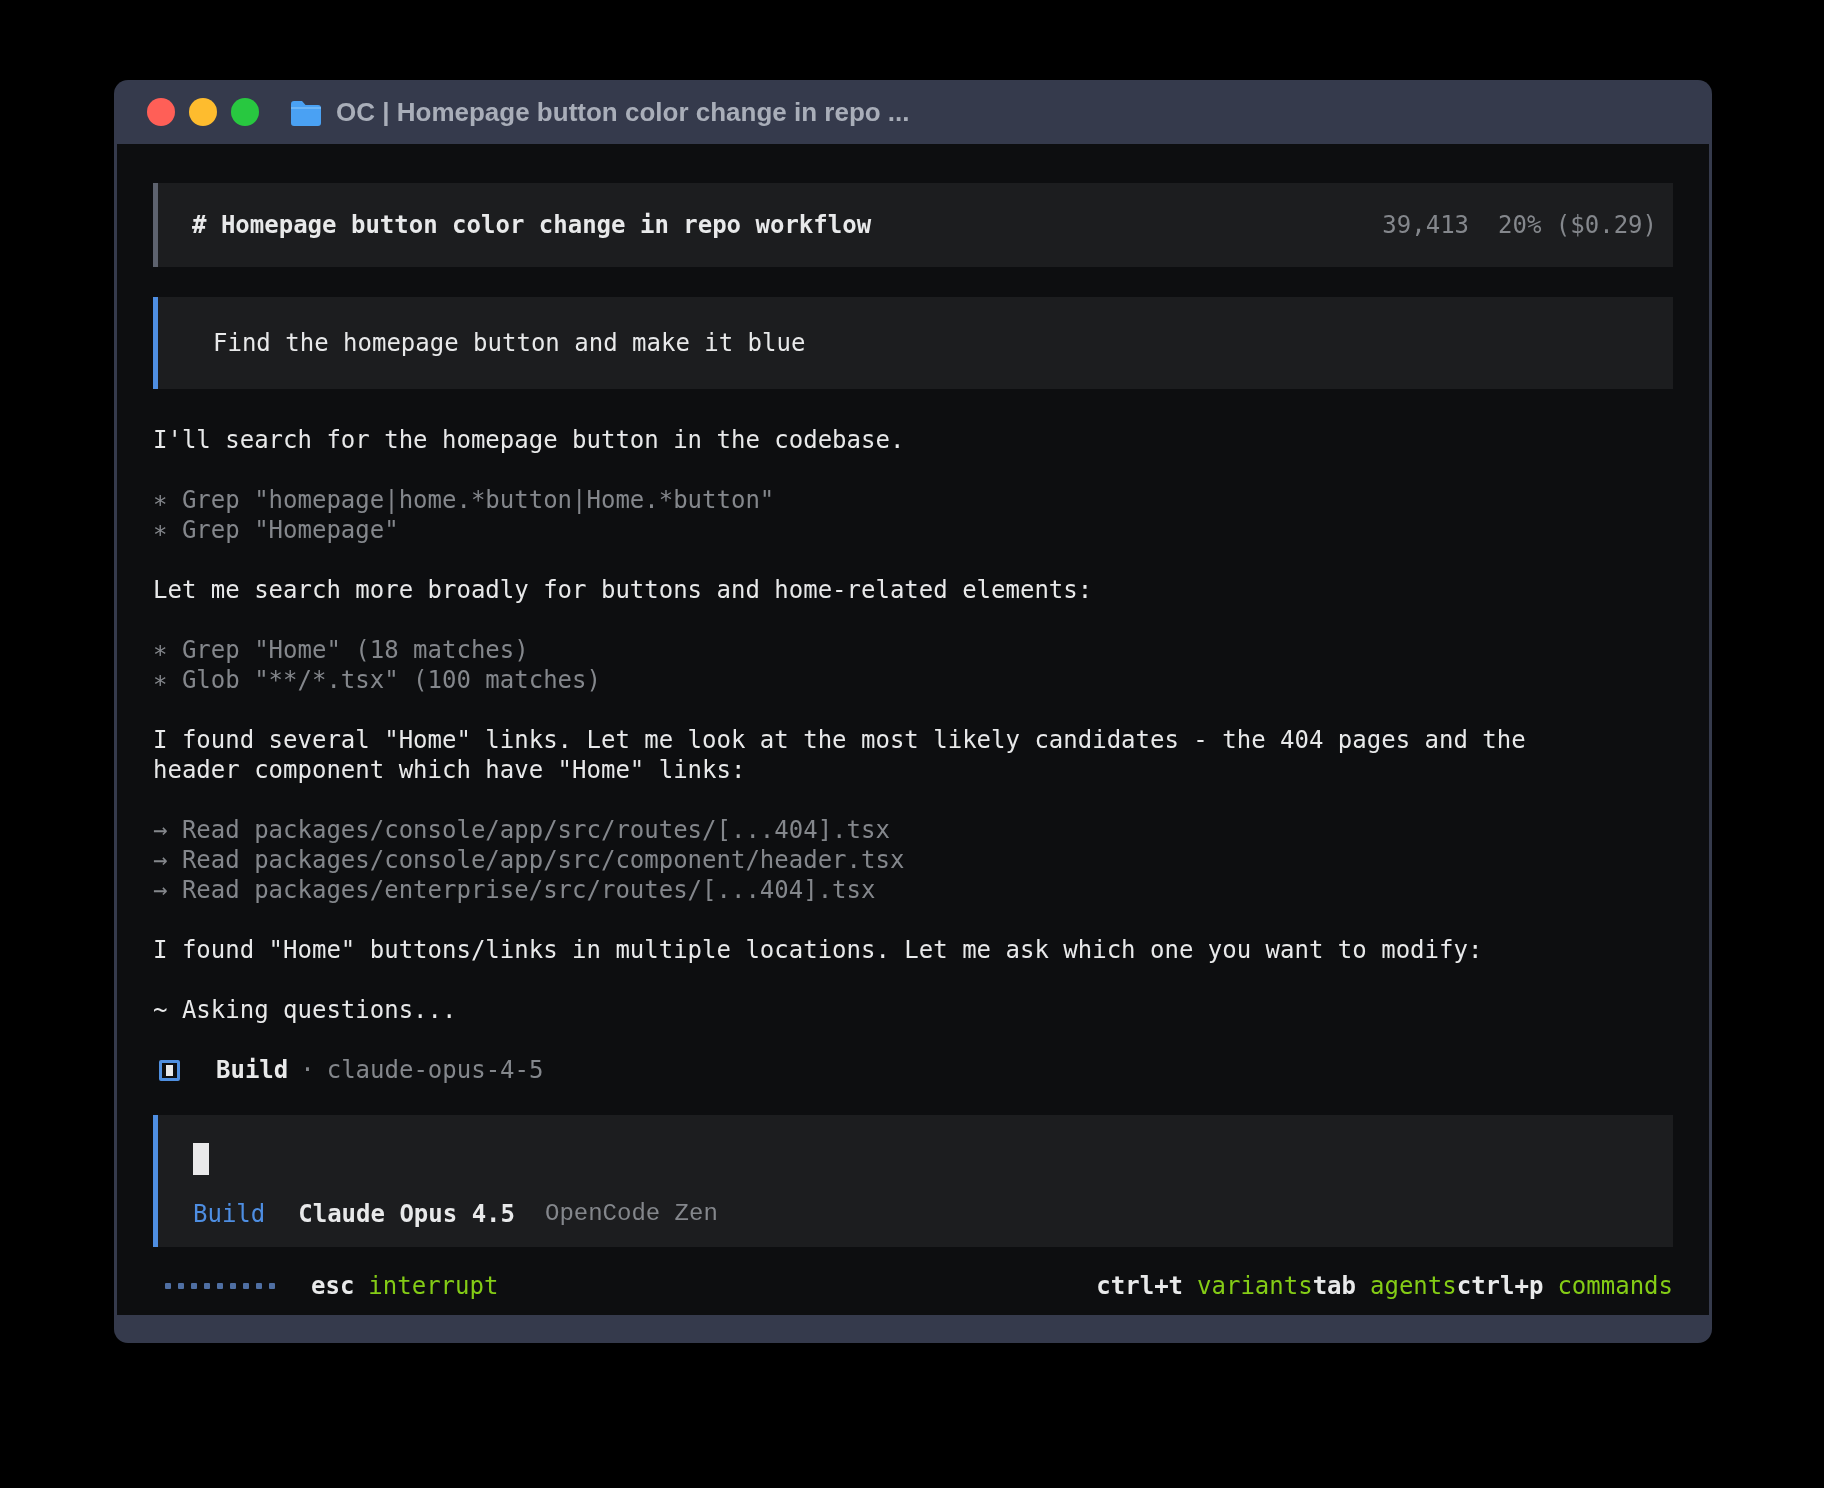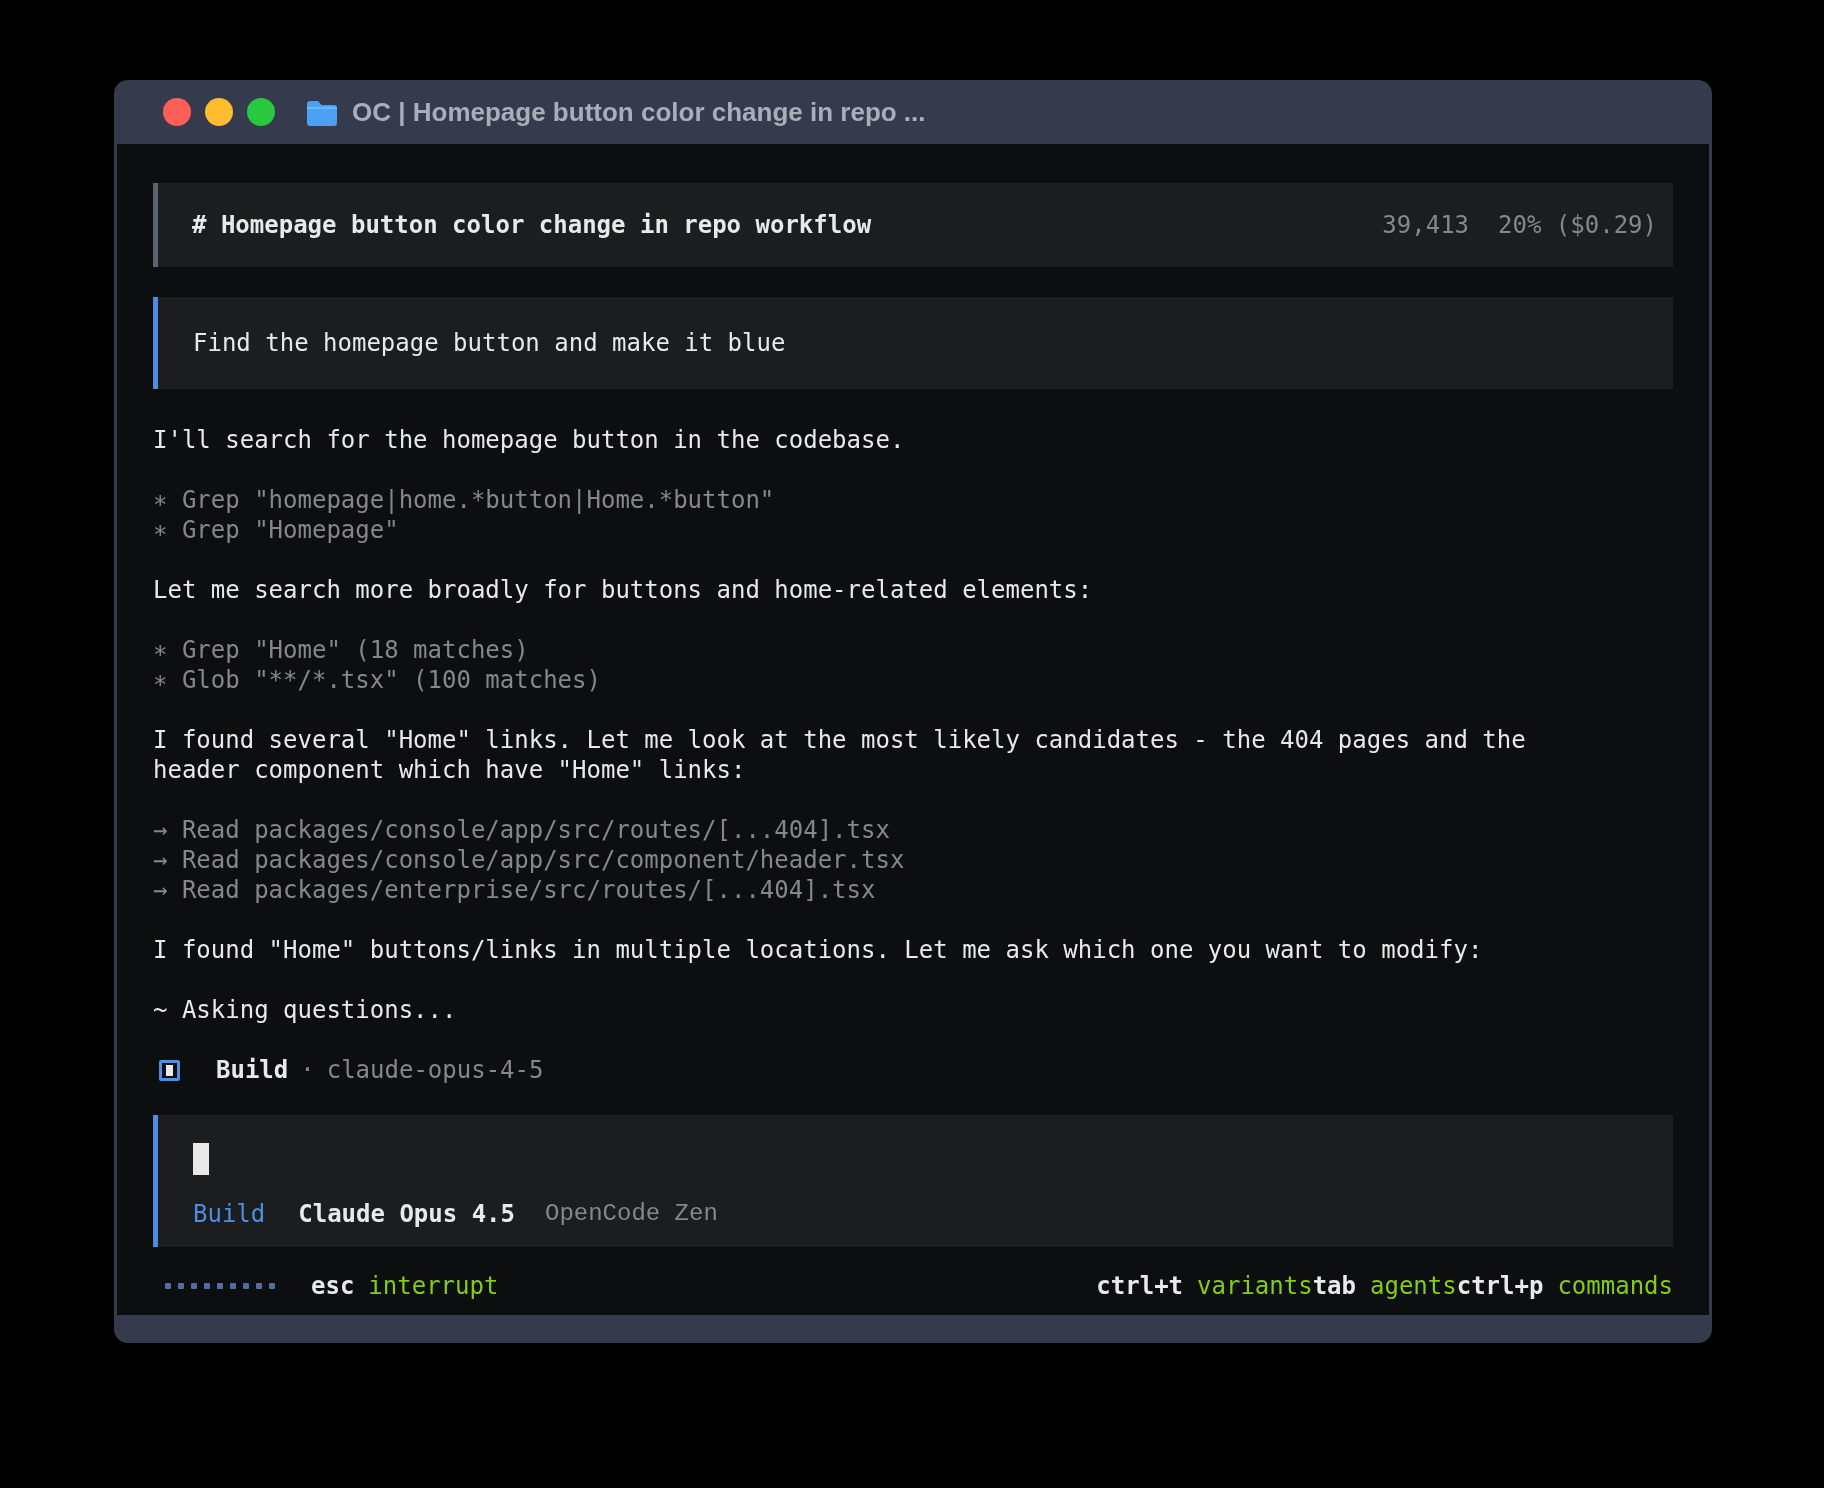--- a/index.html
+++ b/index.html
@@ -13,21 +13,20 @@
     background: #353a4c; border-radius: 14px;
     display: flex; flex-direction: column;
     box-shadow: 0 18px 60px rgba(0,0,0,0.7);
   }
 
   
   .titlebar {
     height: 64px; flex: 0 0 64px;
     display: flex; align-items: center;
     padding-left: 33px;
-    margin-left: 16px;
   }
   .light { width: 28px; height: 28px; border-radius: 50%; margin-right: 14px; }
   .light.red    { background: #ff5f57; }
   .light.yellow { background: #febc2e; }
   .light.green  { background: #28c840; }
   .folder { margin-left: 16px; margin-right: 13px; display: flex; align-items: center; }
   .win-title {
     font-family: "Liberation Sans", sans-serif;
     font-weight: bold; font-size: 26px; color: #a9aeb9;
     white-space: nowrap;
@@ -49,21 +48,21 @@
     display: flex; align-items: center; justify-content: space-between;
     padding-left: 34px; padding-right: 16px;
   }
   .session-title { font-weight: bold; color: #e8e9ea; white-space: nowrap; }
   .session-stats { display: flex; gap: 29px; color: #84878c; white-space: nowrap; }
 
   .user-block {
     margin-top: 30px; height: 92px;
     border-left: 5px solid #4e8ee2;
     display: flex; align-items: center;
-    padding-left: 35px;
+    padding-left: 55px;
   }
 
   .body-area { margin-top: 36px; }
   .para { margin-bottom: 30px; }
   .line { height: 30px; white-space: nowrap; }
   .wrap { white-space: pre-line; }
   .dim { color: #84878c; }
 
   .agent-row { display: flex; align-items: center; height: 30px; padding-left: 6px; }
   .agent-icon {

